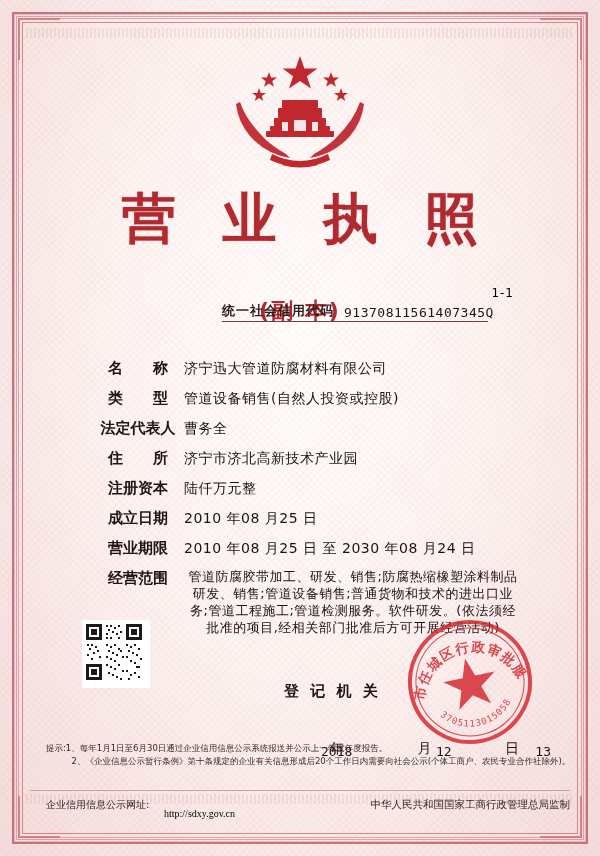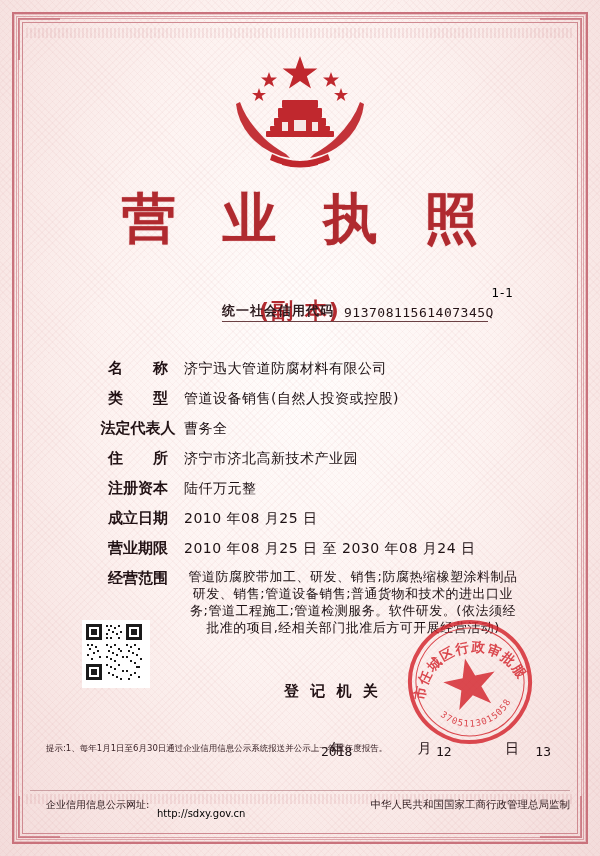--- a/index.html
+++ b/index.html
@@ -434,26 +434,27 @@
     <span>日</span>
   </div>
   <div class="date-values">
     <span>2018</span>
     <span>12</span>
     <span>13</span>
   </div>
 
   <div class="notes">
     <div>提示:1、每年1月1日至6月30日通过企业信用信息公示系统报送并公示上一年度年度报告。</div>
+    <div>　　　2、《企业信息公示暂行条例》第十条规定的企业有关信息形成后20个工作日内需要向社会公示(个体工商户、农民专业合作社除外)。</div>
   </div>
 
   <div class="bottom-rule"></div>
 
   <div class="footer">
     <div class="left">
       <span>企业信用信息公示网址:</span>
     </div>
     <div class="right">中华人民共和国国家工商行政管理总局监制</div>
   </div>
-  <div class="pub-line" style="left:157px;">
+  <div class="pub-line" style="left:164px;font-family:Liberation Serif, serif;">
     <span class="url">http://sdxy.gov.cn</span>
   </div>
 </div>
 
 </body></html>

